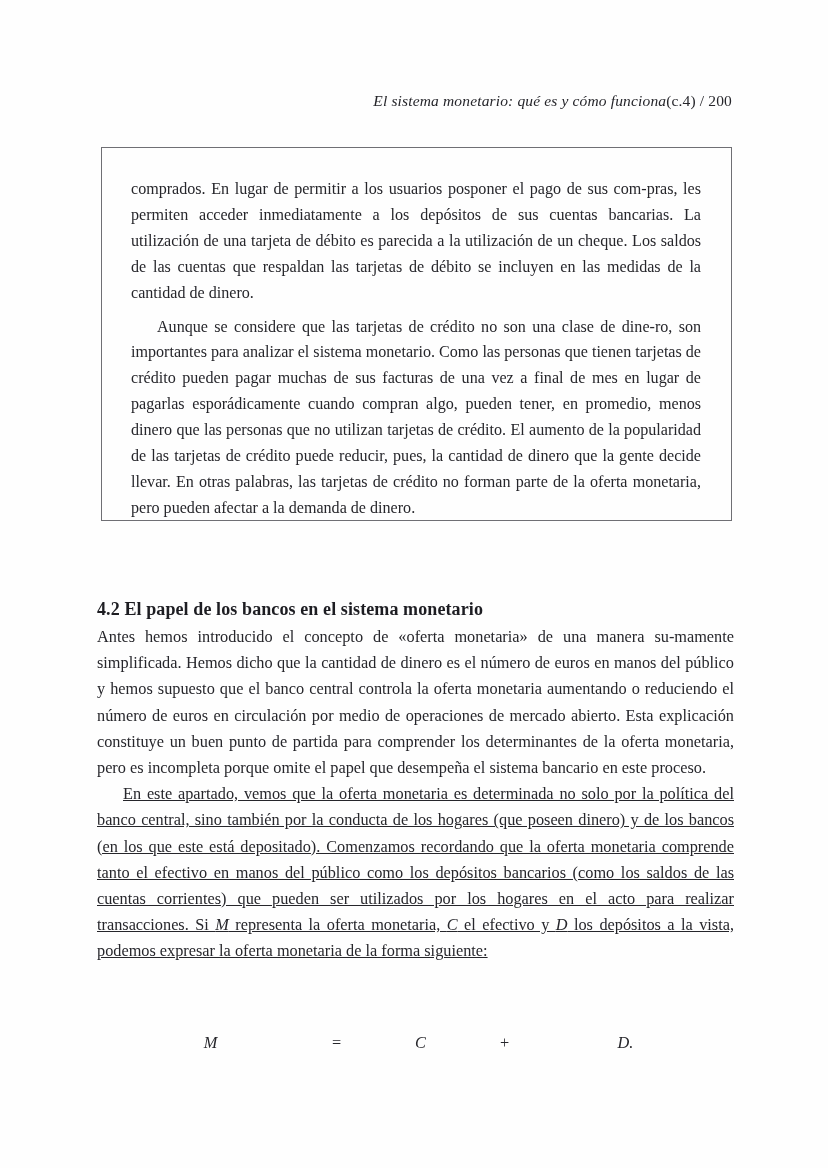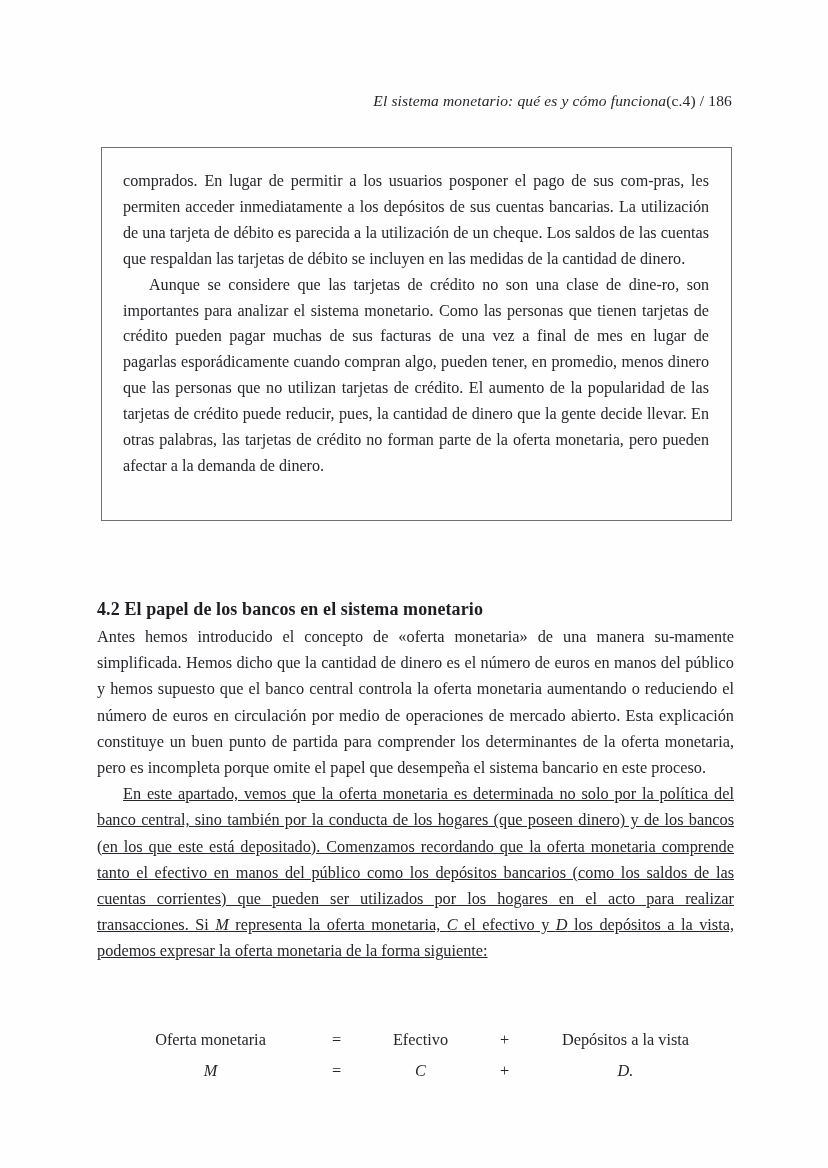--- a/index.html
+++ b/index.html
@@ -50,21 +50,21 @@
     width: 631px;
     height: 374px;
     box-sizing: border-box;
     border: 1.3px solid #6f6f74;
     background: #fefefe;
   }
   .callout-inner {
     padding: 20px 22px 0 21px;
   }
   .callout p {
-    margin: 0;
+    margin: 8px;
     font-size: 16.1px;
     line-height: 25.9px;
     text-align: justify;
     text-justify: inter-word;
     color: #26262b;
     hyphens: manual;
   }
   .callout p.indent {
     text-indent: 26px;
   }
@@ -137,47 +137,40 @@
   .eq-table tr.eq-sym td.c-op2 {
     font-style: normal;
   }
 </style>
 </head>
 <body>
 
 <div class="page">
 
   <div class="runhead">
-    <span class="rh-title">El sistema monetario: qué es y cómo funciona</span><span class="rh-tail">(c.4)  /  186</span>
+    <span class="rh-title">El sistema monetario: qué es y cómo funciona</span><span class="rh-tail">(c.4)  /  200</span>
   </div>
 
   <div class="callout">
     <div class="callout-inner">
       <p>comprados. En lugar de permitir a los usuarios posponer el pago de sus com-pras, les permiten acceder inmediatamente a los depósitos de sus cuentas bancarias. La utilización de una tarjeta de débito es parecida a la utilización de un cheque. Los saldos de las cuentas que respaldan las tarjetas de débito se incluyen en las medidas de la cantidad de dinero.</p>
       <p class="indent">Aunque se considere que las tarjetas de crédito no son una clase de dine-ro, son importantes para analizar el sistema monetario. Como las personas que tienen tarjetas de crédito pueden pagar muchas de sus facturas de una vez a final de mes en lugar de pagarlas esporádicamente cuando compran algo, pueden tener, en promedio, menos dinero que las personas que no utilizan tarjetas de crédito. El aumento de la popularidad de las tarjetas de crédito puede reducir, pues, la cantidad de dinero que la gente decide llevar. En otras palabras, las tarjetas de crédito no forman parte de la oferta monetaria, pero pueden afectar a la demanda de dinero.</p>
     </div>
   </div>
 
   <h2 class="section-heading">4.2 El papel de los bancos en el sistema monetario</h2>
 
   <div class="body-block">
     <p>Antes hemos introducido el concepto de «oferta monetaria» de una manera su-mamente simplificada. Hemos dicho que la cantidad de dinero es el número de euros en manos del público y hemos supuesto que el banco central controla la oferta monetaria aumentando o reduciendo el número de euros en circulación por medio de operaciones de mercado abierto. Esta explicación constituye un buen punto de partida para comprender los determinantes de la oferta monetaria, pero es incompleta porque omite el papel que desempeña el sistema bancario en este proceso.</p>
     <p class="indent"><span>En este apartado, vemos que la oferta monetaria es determinada no solo por la política del banco central, sino también por la conducta de los hogares (que poseen dinero) y de los bancos (en los que este está depositado). Comenzamos recordando que la oferta monetaria comprende tanto el efectivo en manos del público como los depósitos bancarios (como los saldos de las cuentas corrientes) que pueden ser utilizados por los hogares en el acto para realizar transacciones. Si </span><span class="var">M</span><span> representa la oferta monetaria, </span><span class="var">C</span><span> el efectivo y </span><span class="var">D</span><span> los depósitos a la vista, podemos expresar la oferta monetaria de la forma siguiente:</span></p>
   </div>
 
   <div class="equation">
     <table class="eq-table">
       <tbody>
-          <tr class="eq-words">
-        <td class="c-left">Oferta monetaria</td>
-        <td class="c-op">=</td>
-        <td class="c-mid">Efectivo</td>
-        <td class="c-op2">+</td>
-        <td class="c-right">Depósitos a la vista</td>
-      </tr>
       <tr class="eq-sym">
         <td class="c-left">M</td>
         <td class="c-op">=</td>
         <td class="c-mid">C</td>
         <td class="c-op2">+</td>
         <td class="c-right">D.</td>
       </tr>
     </tbody>
       </table>
   </div>

